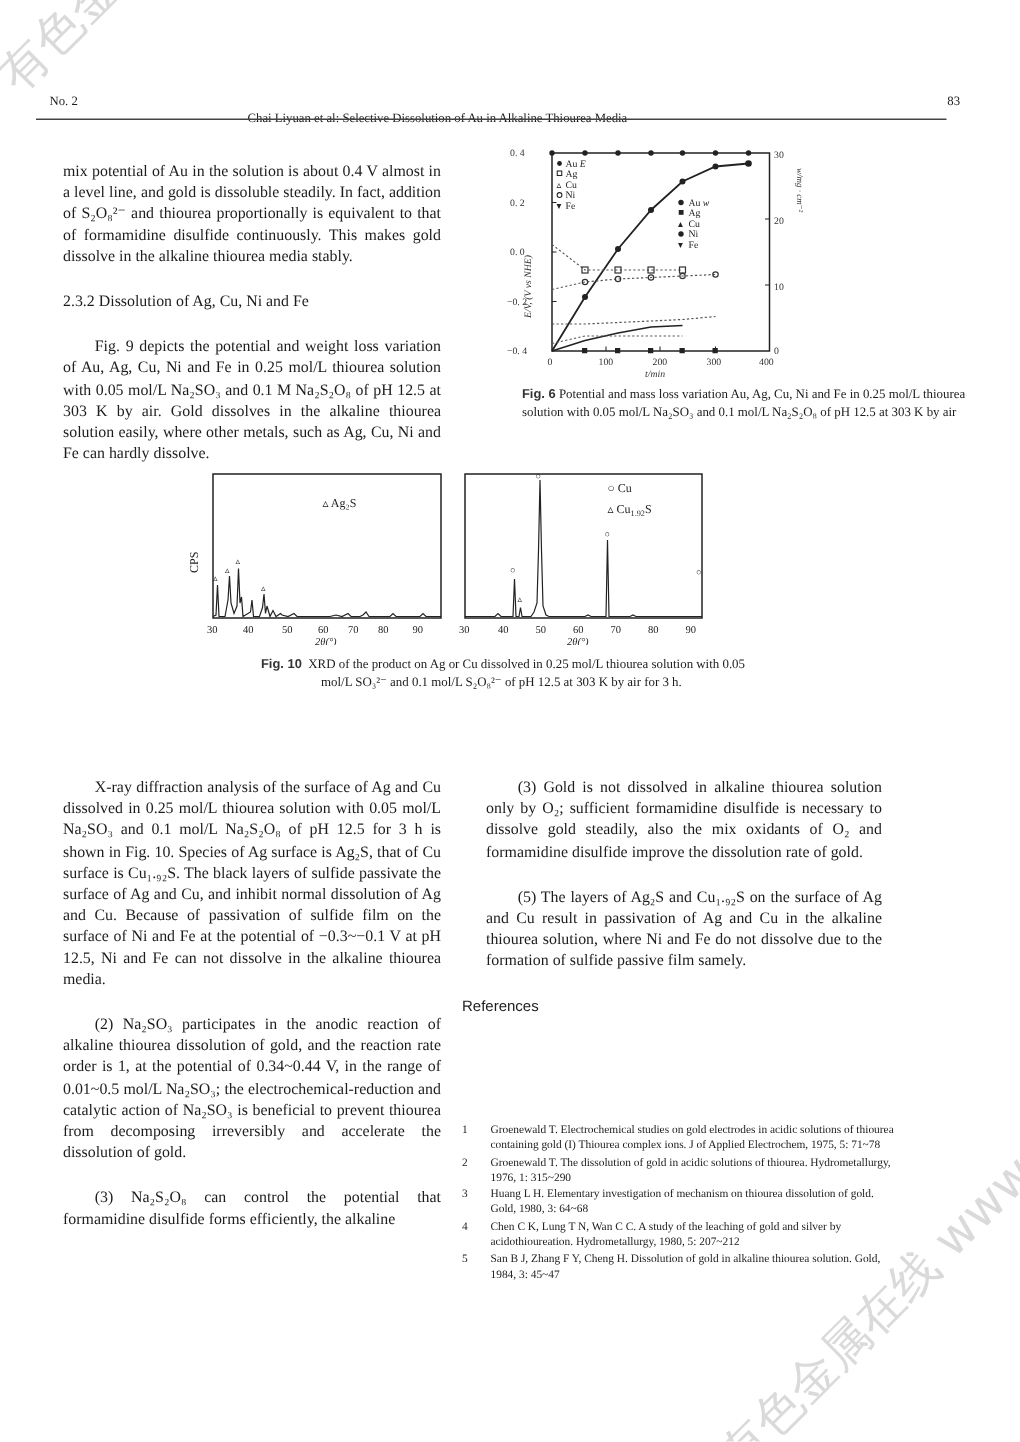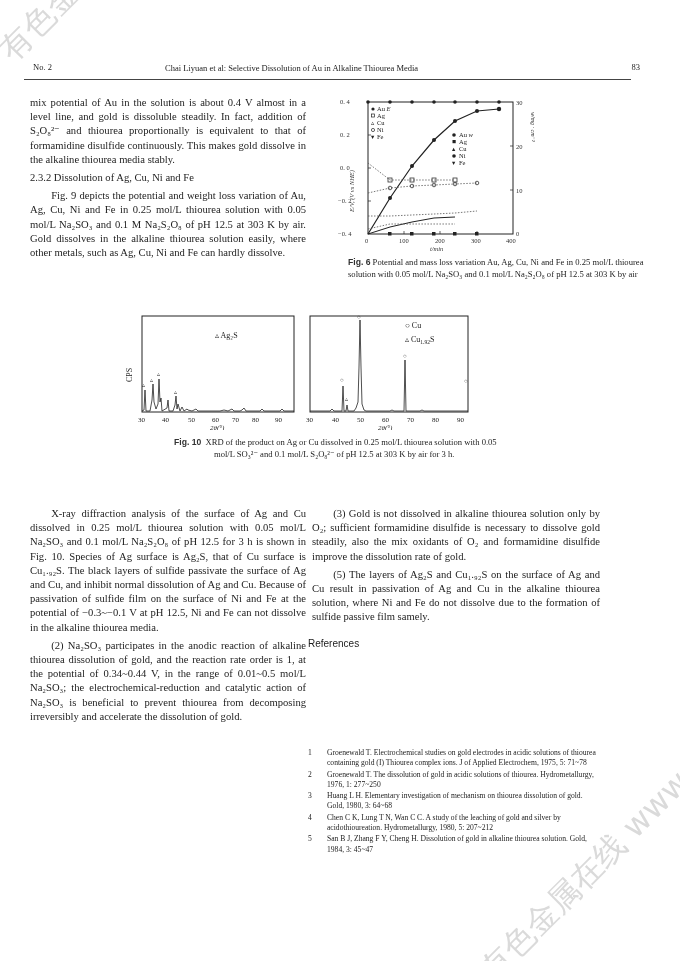--- a/index.html
+++ b/index.html
@@ -1,25 +1,25 @@
 <!DOCTYPE html>
 <html><head>
 <meta charset="utf-8">
 <style>
   html, body { margin:0; padding:0; background:#ffffff; }
   body { width:680px; height:961px; position:relative; overflow:hidden;
          font-family:"Liberation Serif","DejaVu Serif",serif; color:#1c1c1c; }
   .abs { position:absolute; }
   .header { left:33px; top:62px; width:615px; height:16px; font-size:8.5px;text-align:center; }
   .header .l { position:absolute; left:0; top:0; }
-  .header .c { position:absolute; left:132px; top:1px; }
+  .header .c { position:absolute; left:132px; top:11px; }
   .header .r { position:absolute; right:8px; top:0; }
   .rule { left:24px; top:79px; width:607px; height:1px; background:#444; }
   .col { font-size:10.6px; line-height:14.2px; text-align:justify; }
-  .col p { margin:4px; }
+  .col p { margin:16px; }
   .indent { text-indent:2em; }
   .sec { font-family:"Liberation Sans","DejaVu Sans",sans-serif; font-size:10px; }
   .cap { font-size:8.6px; line-height:11.5px; }
   .cap .lab { font-family:"Liberation Sans","DejaVu Sans",sans-serif; font-weight:bold; color:#333; }
   .refs { font-size:7.6px; line-height:10.3px; }
   .ref { position:relative; padding-left:19px; margin-bottom:1px; }
   .ref .n { position:absolute; left:0; top:0; }
   .ref .t { display:block; text-indent:0; }
   svg text { font-family:"Liberation Serif","DejaVu Serif",serif; }
   .wm { font-family:"DejaVu Sans",sans-serif; color:rgba(150,150,150,0.35); font-size:32px; }
@@ -204,36 +204,37 @@
 </div>
 
 <div class="abs cap" style="left:174px; top:437px; width:290px; padding-left:40px; text-indent:-40px;">
   <span class="lab">Fig. 10</span>&nbsp;
   <span>XRD of the product on Ag or Cu dissolved in 0.25 mol/L thiourea solution with 0.05 mol/L SO₃²⁻ and 0.1 mol/L S₂O₈²⁻ of pH 12.5 at 303 K by air for 3 h.</span>
 </div>
 
 <div class="abs col" style="left:26px; top:503px; width:284px;">
   <p class="indent">X-ray diffraction analysis of the surface of Ag and Cu dissolved in 0.25 mol/L thiourea solution with 0.05 mol/L Na₂SO₃ and 0.1 mol/L Na₂S₂O₈ of pH 12.5 for 3 h is shown in Fig. 10. Species of Ag surface is Ag₂S, that of Cu surface is Cu₁.₉₂S. The black layers of sulfide passivate the surface of Ag and Cu, and inhibit normal dissolution of Ag and Cu. Because of passivation of sulfide film on the surface of Ni and Fe at the potential of −0.3~−0.1 V at pH 12.5, Ni and Fe can not dissolve in the alkaline thiourea media.</p>
   <p class="indent">(2) Na₂SO₃ participates in the anodic reaction of alkaline thiourea dissolution of gold, and the reaction rate order is 1, at the potential of 0.34~0.44 V, in the range of 0.01~0.5 mol/L Na₂SO₃; the electrochemical-reduction and catalytic action of Na₂SO₃ is beneficial to prevent thiourea from decomposing irreversibly and accelerate the dissolution of gold.</p>
+  <p class="indent">(3) Na₂S₂O₈ can control the potential that formamidine disulfide forms efficiently, the alkaline</p>
 </div>
 
 <div class="abs col" style="left:308px; top:503px; width:296px;">
   <p class="indent">(3) Gold is not dissolved in alkaline thiourea solution only by O₂; sufficient formamidine disulfide is necessary to dissolve gold steadily, also the mix oxidants of O₂ and formamidine disulfide improve the dissolution rate of gold.</p>
   <p class="indent">(5) The layers of Ag₂S and Cu₁.₉₂S on the surface of Ag and Cu result in passivation of Ag and Cu in the alkaline thiourea solution, where Ni and Fe do not dissolve due to the formation of sulfide passive film samely.</p>
   <p class="sec" style="margin:12px 0 8px 0;">References</p>
 </div>
 
 <div class="abs refs" style="left:308px; top:748px; width:290px;">
   <div class="ref">
     <span class="n">1</span>
     <span class="t">Groenewald T. Electrochemical studies on gold electrodes in acidic solutions of thiourea containing gold (I) Thiourea complex ions. J of Applied Electrochem, 1975, 5: 71~78</span>
   </div>
   <div class="ref">
     <span class="n">2</span>
-    <span class="t">Groenewald T. The dissolution of gold in acidic solutions of thiourea. Hydrometallurgy, 1976, 1: 277~250</span>
+    <span class="t">Groenewald T. The dissolution of gold in acidic solutions of thiourea. Hydrometallurgy, 1976, 1: 315~290</span>
   </div>
   <div class="ref">
     <span class="n">3</span>
     <span class="t">Huang L H. Elementary investigation of mechanism on thiourea dissolution of gold. Gold, 1980, 3: 64~68</span>
   </div>
   <div class="ref">
     <span class="n">4</span>
     <span class="t">Chen C K, Lung T N, Wan C C. A study of the leaching of gold and silver by acidothioureation. Hydrometallurgy, 1980, 5: 207~212</span>
   </div>
   <div class="ref">

